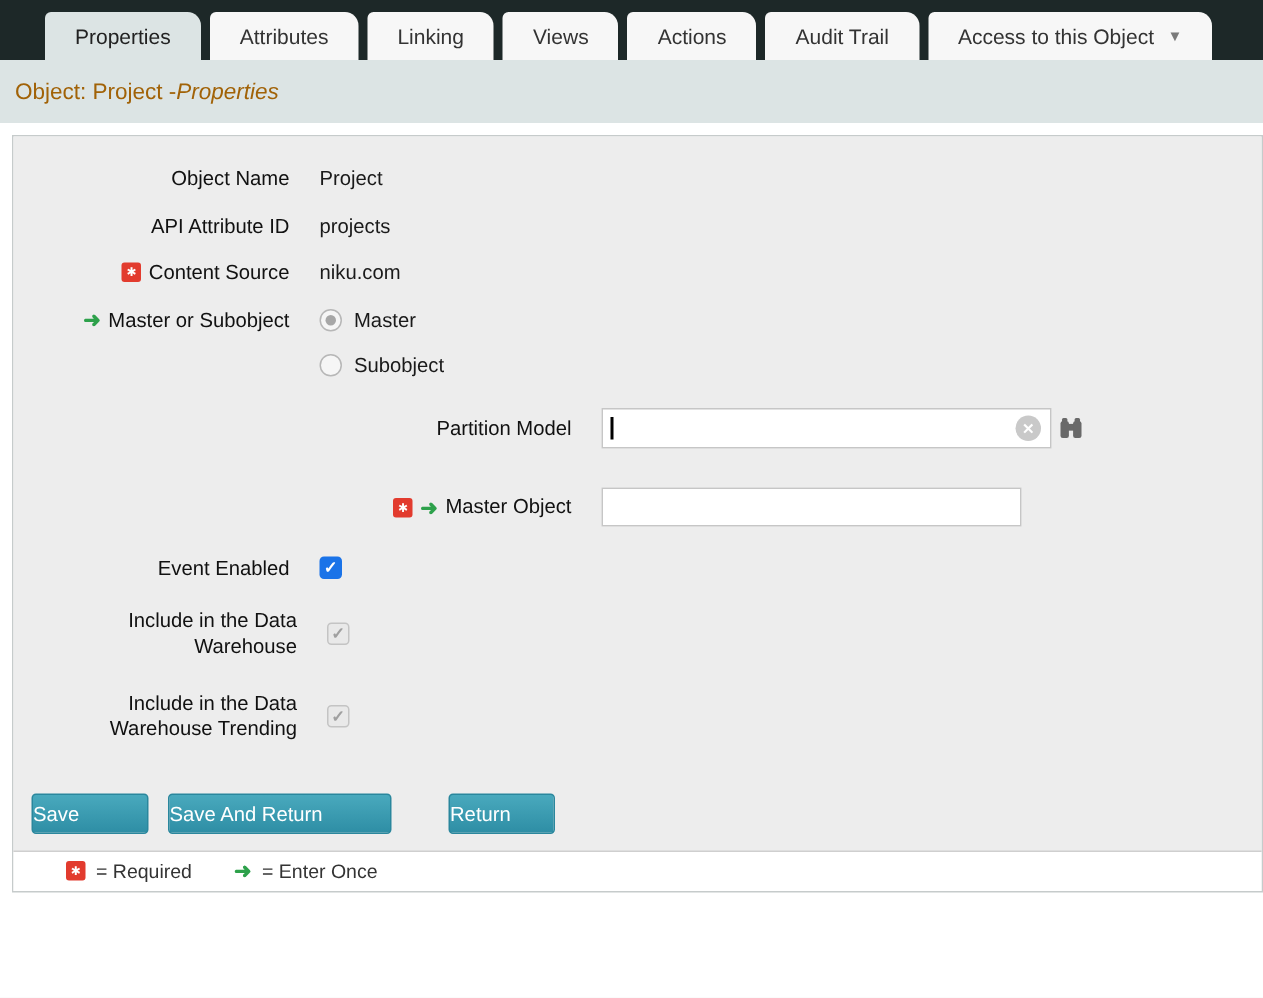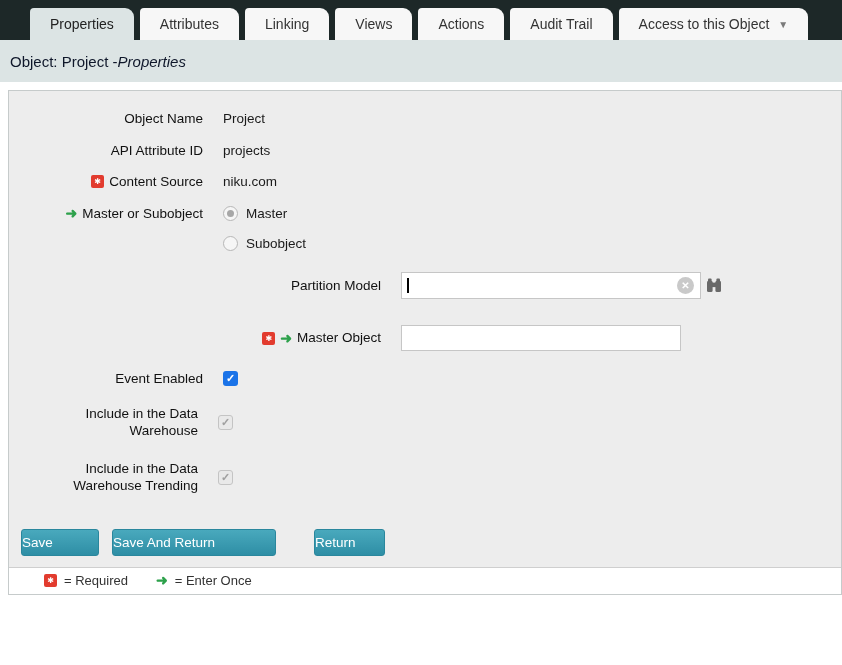--- a/index.html
+++ b/index.html
@@ -10,29 +10,29 @@
   .topbar { background:#1d2828; height:40px; display:flex; align-items:flex-end;
     padding-left:30px; }
   .tab { height:32px; display:flex; align-items:center; padding:0 20px;
     background:#f7f7f7; margin-right:6px; border-radius:4px 9px 0 0;
     font-size:14px; color:#333; cursor:pointer; white-space:nowrap; }
   .tab.active { background:#dce4e4; color:#222; }
   .tab .caret { color:#7a7a7a; font-size:10px; margin-left:9px; }
 
   
   .subheader { background:#dce4e4; height:42px; display:flex; align-items:center;
-    padding-left:10px; font-size:15px; color:#0f172a; }
+    padding-left:10px; font-size:15px; color:#a16207; }
   .subheader .section { font-style:italic; }
 
   
   .content { margin:8px 0 0 8px; border:1px solid #c6cbcb; }
   .panel { background:#ededed; border-bottom:1px solid #cfcfcf; padding-top:12px; }
 
   .row { display:grid; grid-template-columns:177px 1fr; column-gap:20px;
-    align-items:center; padding:7px 17px; }
+    align-items:center; padding:7px 7px; }
   .row.indent { grid-template-columns:372px 1fr; }
   .row.pad-lg { padding:14px 0 12px 0; }
   .row.pad-md { padding:10px 12px; }
   .lbl { justify-self:end; text-align:right; font-size:13.5px; color:#111;
     display:flex; align-items:center; gap:5px; line-height:1.3; }
   .val { font-size:13.5px; color:#1a1a1a; display:flex; align-items:center; gap:8px; }
 
   .req { width:13px; height:13px; min-width:13px; background:#e23b2e; border-radius:2px;
     color:#fff; font-size:8px; line-height:13px; display:inline-flex;
     align-items:center; justify-content:center; }
@@ -63,21 +63,21 @@
     cursor:pointer; }
   .bino { margin-left:5px; cursor:pointer; display:flex; }
   .text-input { width:280px; height:26px; background:#fff; border:1px solid #c6c6c6;
     font:13.5px "Liberation Sans", sans-serif; padding:0 8px; outline:none; }
 
   
   .btnrow { display:flex; gap:13px; padding:24px 0 11px 12px; }
   .btn { background:linear-gradient(#49a9bd,#2e8ea5); border:1px solid #2a879d;
     border-radius:3px; color:#fff; font-size:13.5px; padding:5px 0; cursor:pointer;
     text-align:left; font-family:"Liberation Sans", sans-serif; }
-  .btn.w1 { width:78px; } .btn.w2 { width:164px; } .btn.w3 { width:71px;margin-left:25px; }
+  .btn.w1 { width:78px; } .btn.w2 { width:149px; } .btn.w3 { width:71px;margin-left:25px; }
 
   
   .legend { background:#fff; height:26px; display:flex; align-items:center;
     gap:28px; padding-left:35px; font-size:13px; color:#333; }
   .legend .item { display:flex; align-items:center; gap:7px; }
 </style>
 </head>
 <body>
 
 <div class="topbar">

